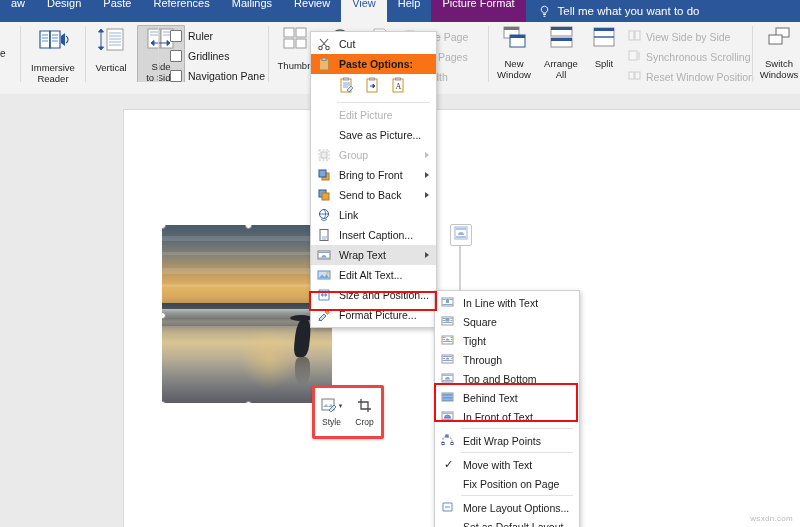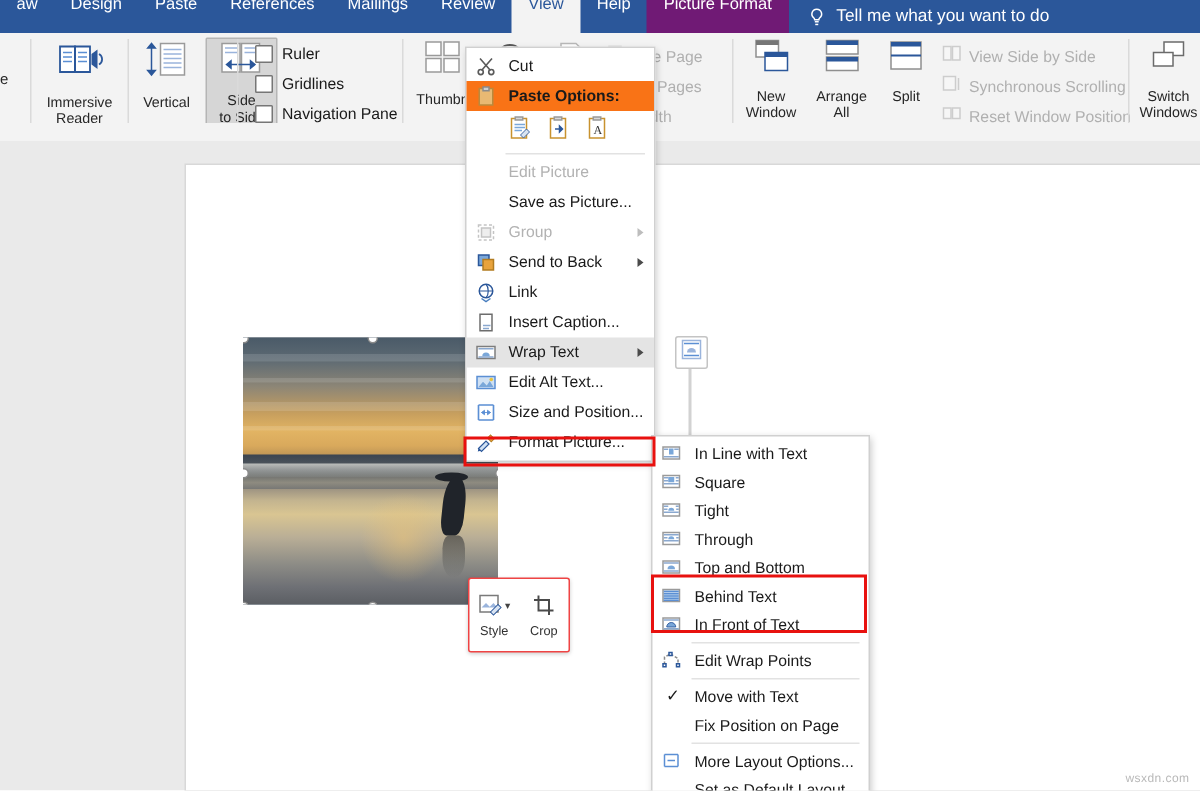--- a/index.html
+++ b/index.html
@@ -117,21 +117,21 @@
     background:#ffffff;border:1px solid #c4c4c4;border-radius:2px;
     display:flex;align-items:center;justify-content:center;
   }
   #anchorline{
     position:absolute;left:459px;top:244px;width:2px;height:270px;background:#d2d2d2;
   }
 
   
   #minitb{
     position:absolute;left:312px;top:385px;width:66px;height:48px;
-    background:#ffffff;border:1px solid #ef4444;border-radius:2px;
+    background:#ffffff;border:3px solid #ef4444;border-radius:2px;
     box-shadow:0 1px 3px rgba(0,0,0,.2);display:flex;
   }
   #minitb .mi{
     flex:1;display:flex;flex-direction:column;align-items:center;justify-content:center;gap:2px;
     font-size:8.5px;color:#303030;
   }
 
   
   #ctxmenu{
     position:absolute;left:310px;top:31px;width:125px;
@@ -522,20 +522,30 @@
           <rect x="2" y="2" width="10" height="10" fill="none" stroke="#c4c4c4" stroke-dasharray="2 1.5"></rect>
           <rect x="4" y="4" width="6" height="6" fill="#eee" stroke="#c4c4c4"></rect>
         </svg>
     </span>
     <span>Group</span>
     <span class="arrow"></span>
   </div>
   <div class="mrow">
     <span class="mi-ic">
       <svg width="14" height="14" viewBox="0 0 14 14">
+          <rect x="5" y="5" width="7" height="7" fill="#e8a33d" stroke="#b27c21"></rect>
+          <rect x="2" y="2" width="7" height="7" fill="#7aa7d9" stroke="#2b579a"></rect>
+        </svg>
+    </span>
+    <span>Bring to Front</span>
+    <span class="arrow"></span>
+  </div>
+  <div class="mrow">
+    <span class="mi-ic">
+      <svg width="14" height="14" viewBox="0 0 14 14">
           <rect x="2" y="2" width="7" height="7" fill="#7aa7d9" stroke="#2b579a"></rect>
           <rect x="5" y="5" width="7" height="7" fill="#e8a33d" stroke="#b27c21"></rect>
         </svg>
     </span>
     <span>Send to Back</span>
     <span class="arrow"></span>
   </div>
   <div class="mrow">
     <span class="mi-ic">
       <svg width="14" height="14" viewBox="0 0 14 14">

